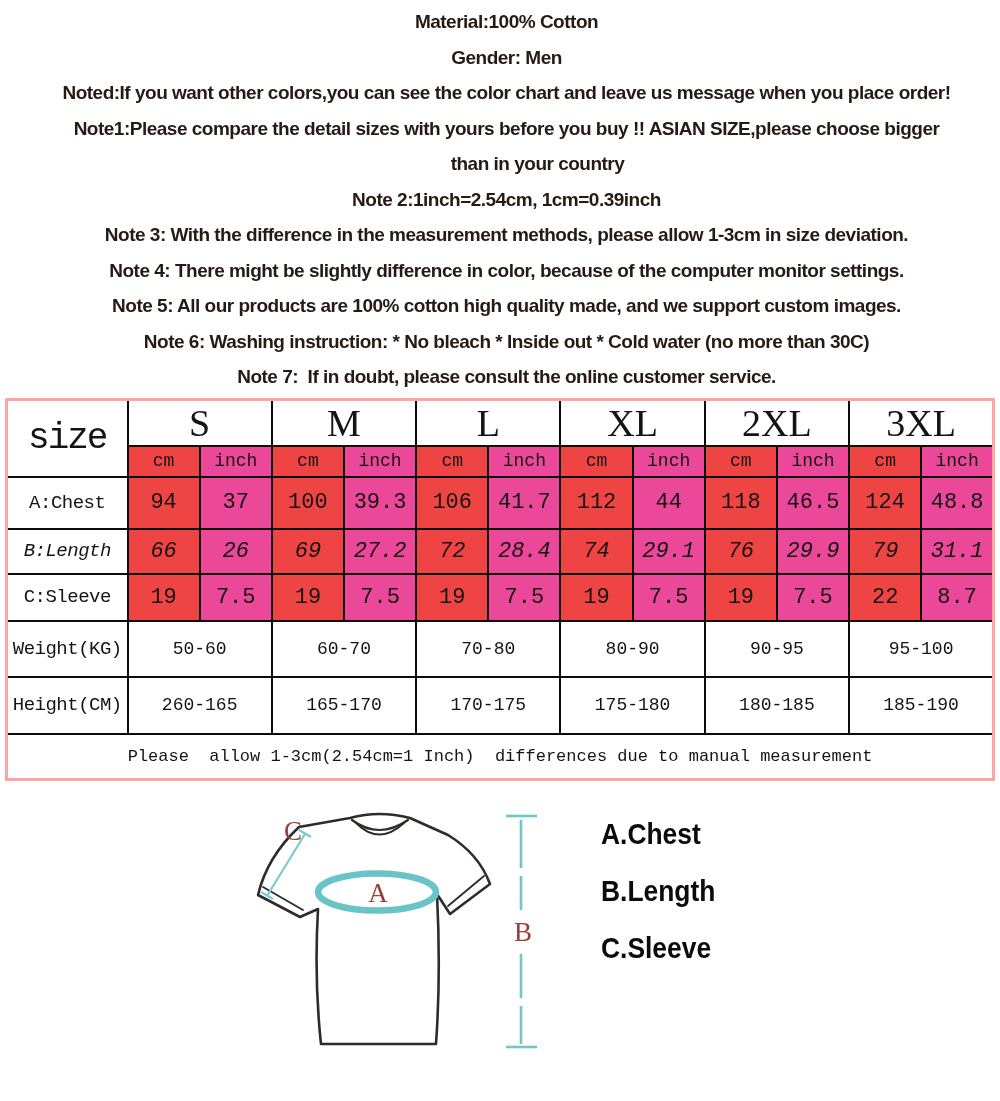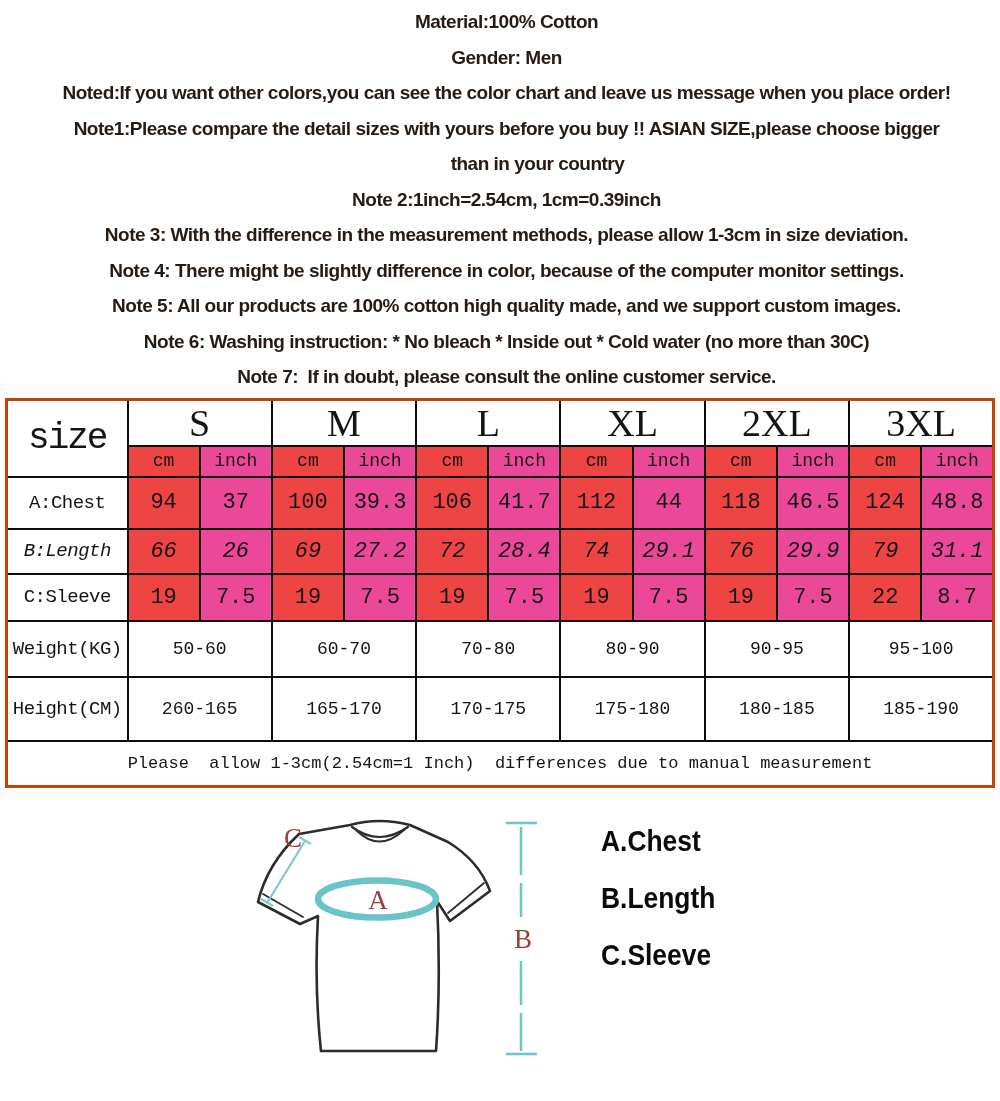--- a/index.html
+++ b/index.html
@@ -5,26 +5,26 @@
   html,body{margin:0;padding:0;}
   body{width:1000px;height:1101px;background:#ffffff;overflow:hidden;position:relative;
        font-family:"Liberation Sans",sans-serif;}
   
   .notes{padding:4px 0 0 13px;}
   .note-line{font-size:19px;line-height:35.5px;font-weight:bold;color:#261a13;
              letter-spacing:-0.5px;white-space:pre;text-align:center;}
   .note-line.indent{padding-left:62px;}
   
   .size-table{border-collapse:collapse;table-layout:fixed;width:990px;margin:3px 0 0 5px;
-              font-family:"Liberation Mono",monospace;color:#141414;border:3px solid #c2410c;}
+              font-family:"Liberation Mono",monospace;color:#141414;border:3px solid #fca5a5;}
   .size-table th,.size-table td{border:2px solid #0c0c0c;text-align:center;font-weight:normal;
               padding:0;overflow:hidden;}
   .r-sizes{height:42px;}  .r-units{height:31px;}
   .r-chest{height:52px;}  .r-length{height:45px;font-style:italic;} .r-sleeve{height:47px;}
-  .r-weight{height:56px;} .r-height{height:64px;margin-top:8px;} .r-footer{height:46px;}
+  .r-weight{height:56px;} .r-height{height:57px;margin-top:8px;} .r-footer{height:46px;}
   .corner{font-size:36px;letter-spacing:-2px;}
   .size-name{font-family:"Liberation Serif",serif;font-size:38px;font-weight:normal;}
   .unit{font-size:18px;}
   .cm-bg{background:#ef4444;}
   .inch-bg{background:#ec4899;}
   .row-label{text-align:left;font-size:19px;letter-spacing:-0.5px;padding-left:3px;}
   .val{font-size:22px;}
   .range-val{font-size:18px;}
   .footer-note{font-size:17px;white-space:pre;}
   

